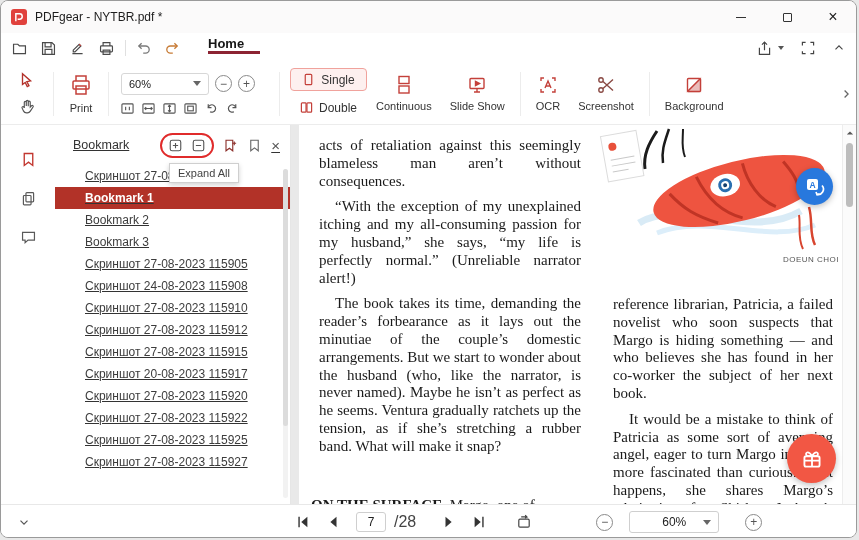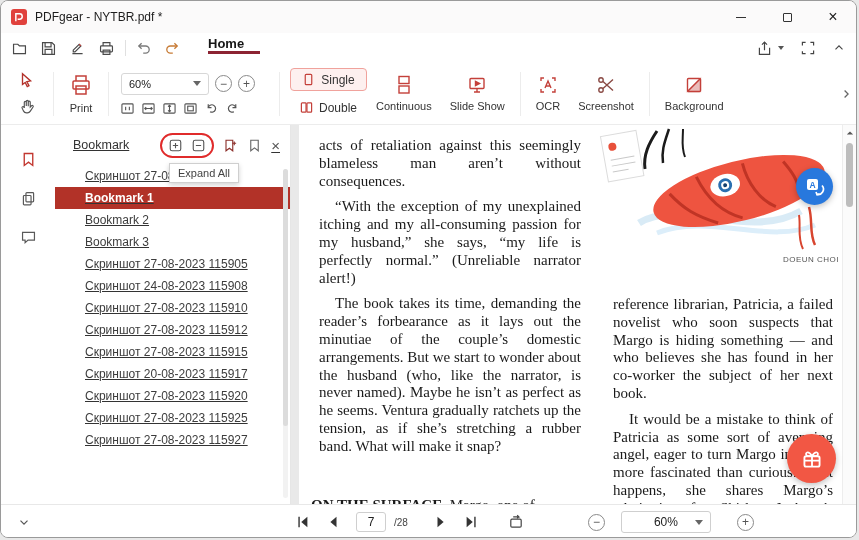--- a/index.html
+++ b/index.html
@@ -83,21 +83,21 @@
   
   .float-btn { position:absolute; border-radius:50%; display:flex; align-items:center; justify-content:center; z-index:8; box-shadow:0 2px 6px rgba(0,0,0,.25); }
   .translate-btn { left:795px; top:167px; width:37px; height:37px; background:#2878dd; }
   .promo-btn { left:786px; top:433px; width:49px; height:49px; background:#f25744; }
 
   
   .statusbar { height:35px; border-top:1px solid #e8e8e8; background:#fff; position:relative; display:flex; align-items:center; }
   .sb-collapse { position:absolute; left:16px; color:#555; }
   .sb-cluster { position:absolute; left:295px; display:flex; align-items:center; gap:16px; color:#333; }
   .page-box { width:30px; height:20px; border:1px solid #cfcfcf; border-radius:3px; text-align:center; line-height:18px; font-size:12px; color:#222; background:#fff; }
-  .page-total { font-size:10px; color:#444; }
+  .page-total { font-size:16px; color:#444; }
   .sb-zoom { width:90px; height:22px; border:1px solid #cfcfcf; border-radius:3px; display:flex; align-items:center; justify-content:center; position:relative; font-size:12px; color:#222; background:#fff; }
   .sb-zoom .caret { position:absolute; right:7px; margin:0; }
   .ml-md { margin-left:14px; } .ml-lg { margin-left:48px; } .ml-sm { margin-left:10px; }
   svg { display:block; }
 </style>
 </head>
 <body>
 
 <div class="window">
 
@@ -415,20 +415,21 @@
           <div class="bm-row selected">Bookmark 1</div>
           <div class="bm-row">Bookmark 2</div>
           <div class="bm-row">Bookmark 3</div>
           <div class="bm-row">Скриншот 27-08-2023 115905</div>
           <div class="bm-row">Скриншот 24-08-2023 115908</div>
           <div class="bm-row">Скриншот 27-08-2023 115910</div>
           <div class="bm-row">Скриншот 27-08-2023 115912</div>
           <div class="bm-row">Скриншот 27-08-2023 115915</div>
           <div class="bm-row">Скриншот 20-08-2023 115917</div>
           <div class="bm-row">Скриншот 27-08-2023 115920</div>
+          <div class="bm-row">Скриншот 27-08-2023 115922</div>
           <div class="bm-row">Скриншот 27-08-2023 115925</div>
           <div class="bm-row">Скриншот 27-08-2023 115927</div>
         </div>
       <div class="bm-scrollbar">
           <div class="bm-thumb"></div>
         </div>
       <div class="tooltip">Expand All</div>
     </div>
 
     <div class="pdf-area">

